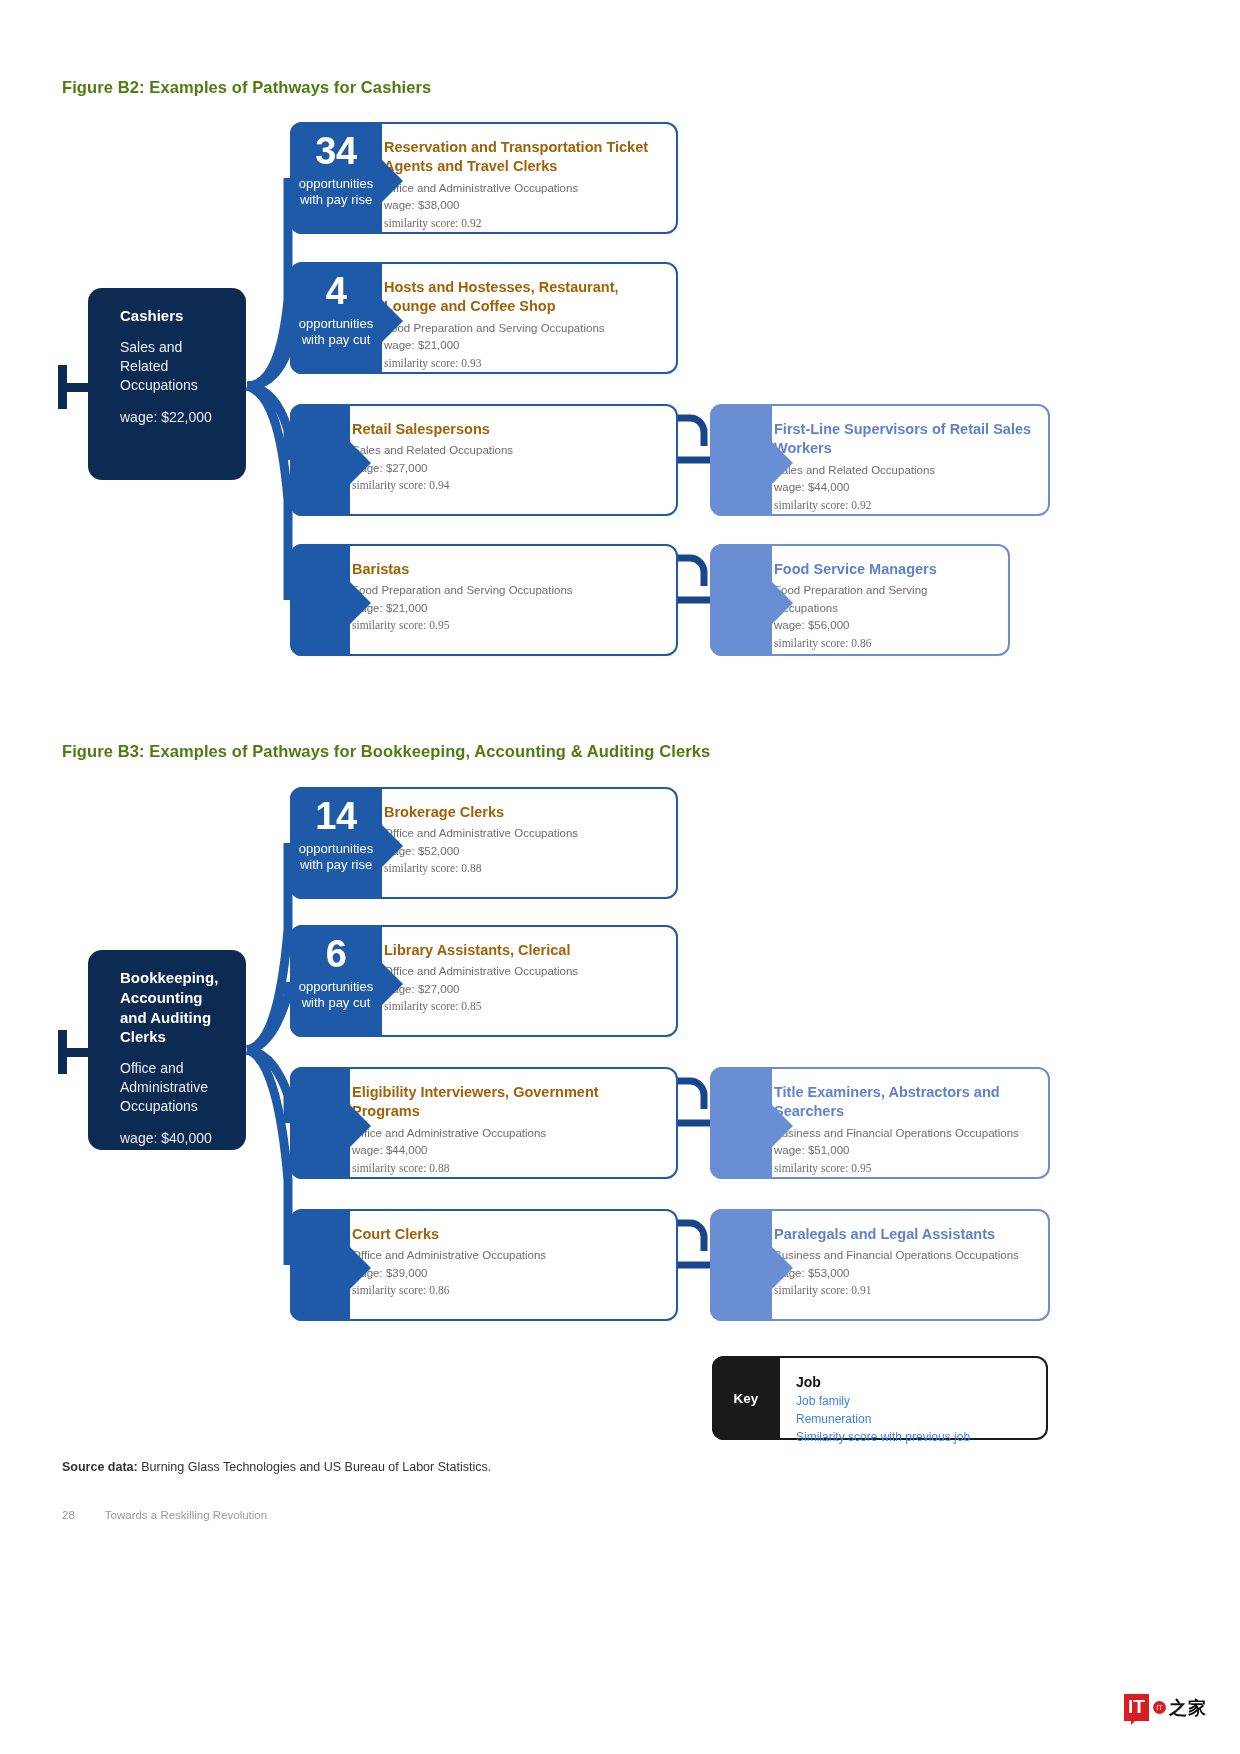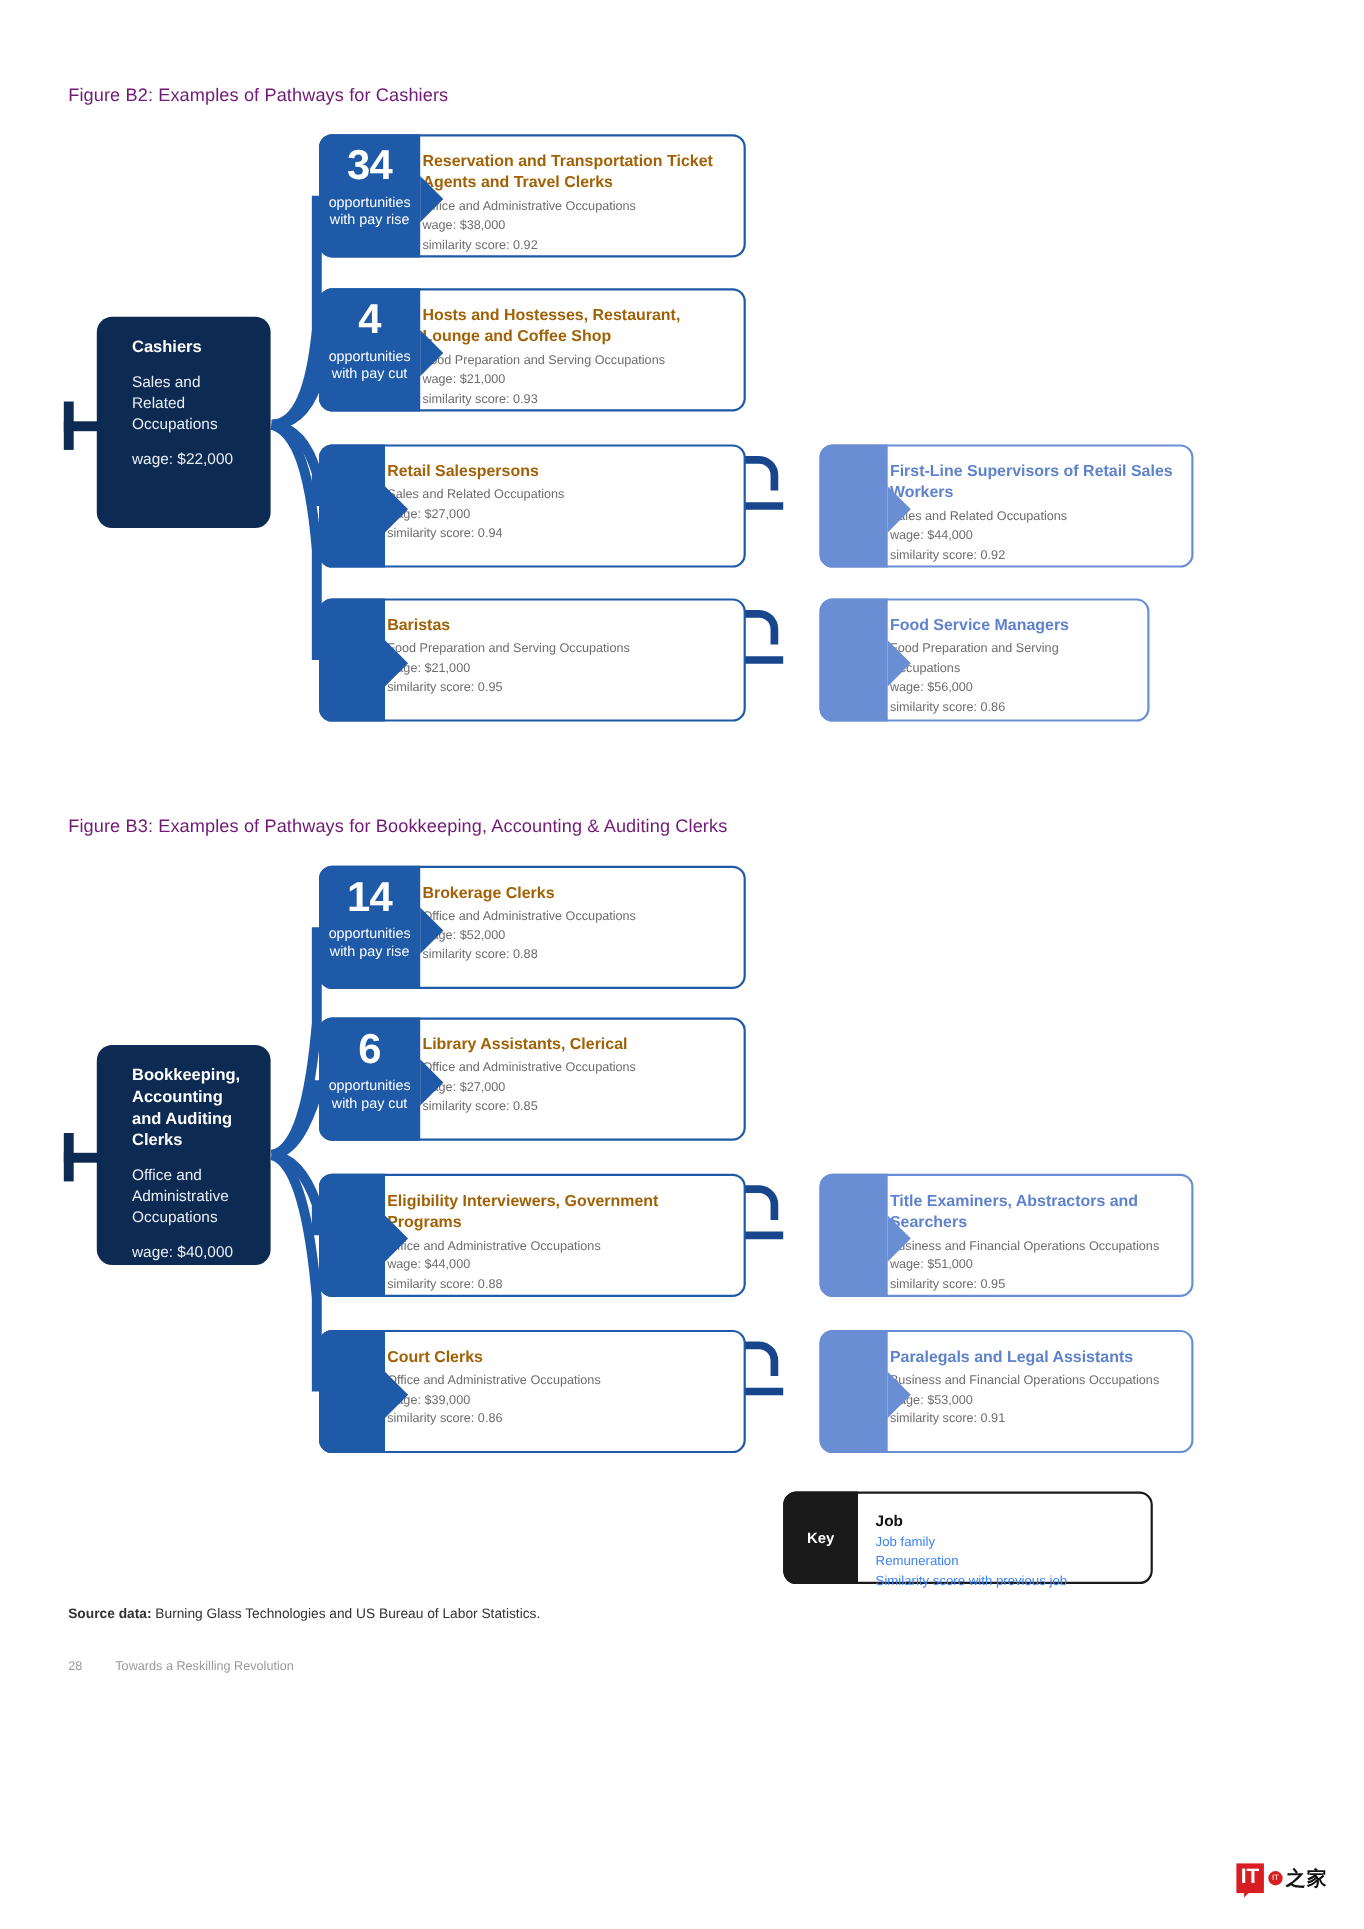--- a/index.html
+++ b/index.html
@@ -11,22 +11,22 @@
     color:#333;
     overflow:hidden;
   }
 
   .page { position:absolute; inset:0; }
 
   
   .fig-title {
     position:absolute;
     font-size:16.5px;
-    font-weight:normal;
-    color:#701a75;
+    font-weight:bold;
+    color:#4d7c0f;
     letter-spacing:0.1px;
     white-space:nowrap;
   }
 
   
   .wires { position:absolute; left:0; top:0; width:1240px; height:1754px; pointer-events:none; }
 
   
   .root-node {
     position:absolute;
@@ -45,34 +45,34 @@
   .h-handle .bar-h { position:absolute; height:9px; background:#0d2b52; }
 
   
   .card {
     position:absolute;
     background:#ffffff;
     border:2px solid #1f5aa8;
     border-radius:12px;
     overflow:visible;
   }
-  .card.level2 { border-color:#6a8ed4;margin-left:35px; }
+  .card.level2 { border-color:#6a8ed4; }
 
   .card-body { padding:14px 16px 12px 0; margin-left:92px; }
   .card.no-badge .card-body { margin-left:60px; }
   .card.level2 .card-body { margin-left:62px; }
 
   .card-title {
     font-size:14.5px; font-weight:bold; color:#a16207;
     line-height:1.33; margin-bottom:3px;
   }
   .card.level2 .card-title { color:#5f82cd; }
   .card-family { font-size:11.5px; color:#6d6d6d; line-height:1.5; }
   .card-wage   { font-size:11.5px; color:#6d6d6d; line-height:1.55; }
-  .card-sim    { font-size:11.5px; color:#6d6d6d; line-height:1.55; }
+  .card-sim    { font-size:11.5px; color:#6d6d6d; line-height:1.55;font-family:Liberation Serif, serif; }
 
   
   .badge {
     position:absolute;
     left:-2px; top:-2px;
     width:92px;
     background:#1f5aa8;
     border-radius:12px 0 0 12px;
     color:#ffffff;
     text-align:center;

